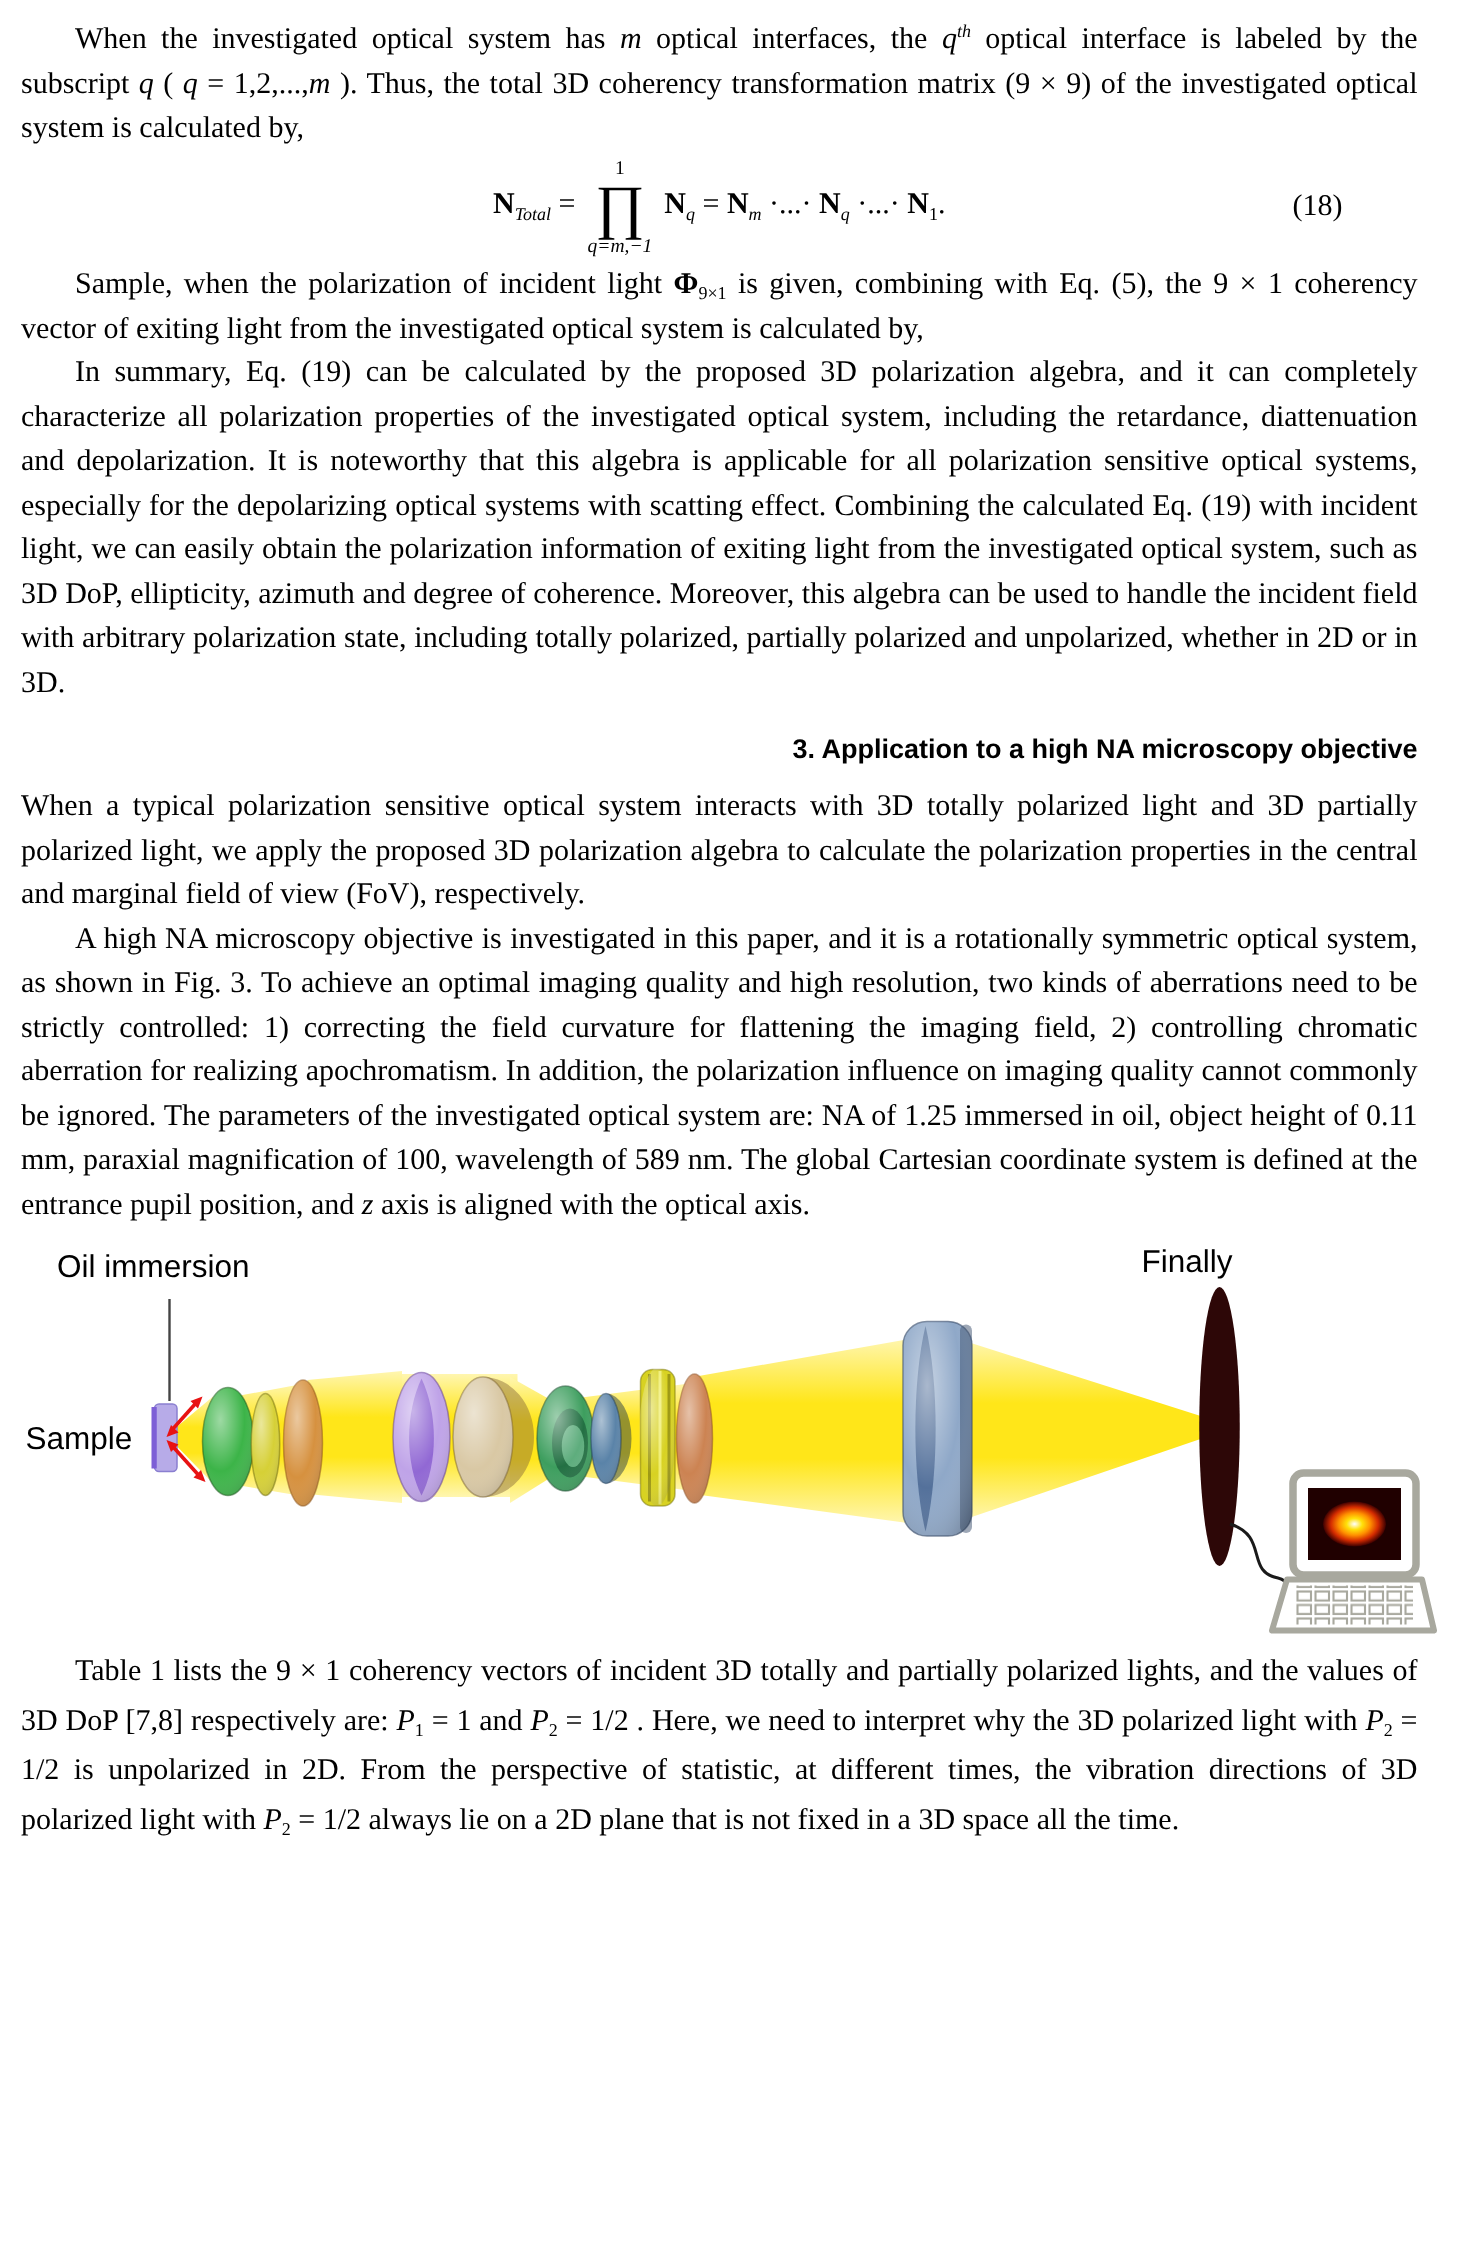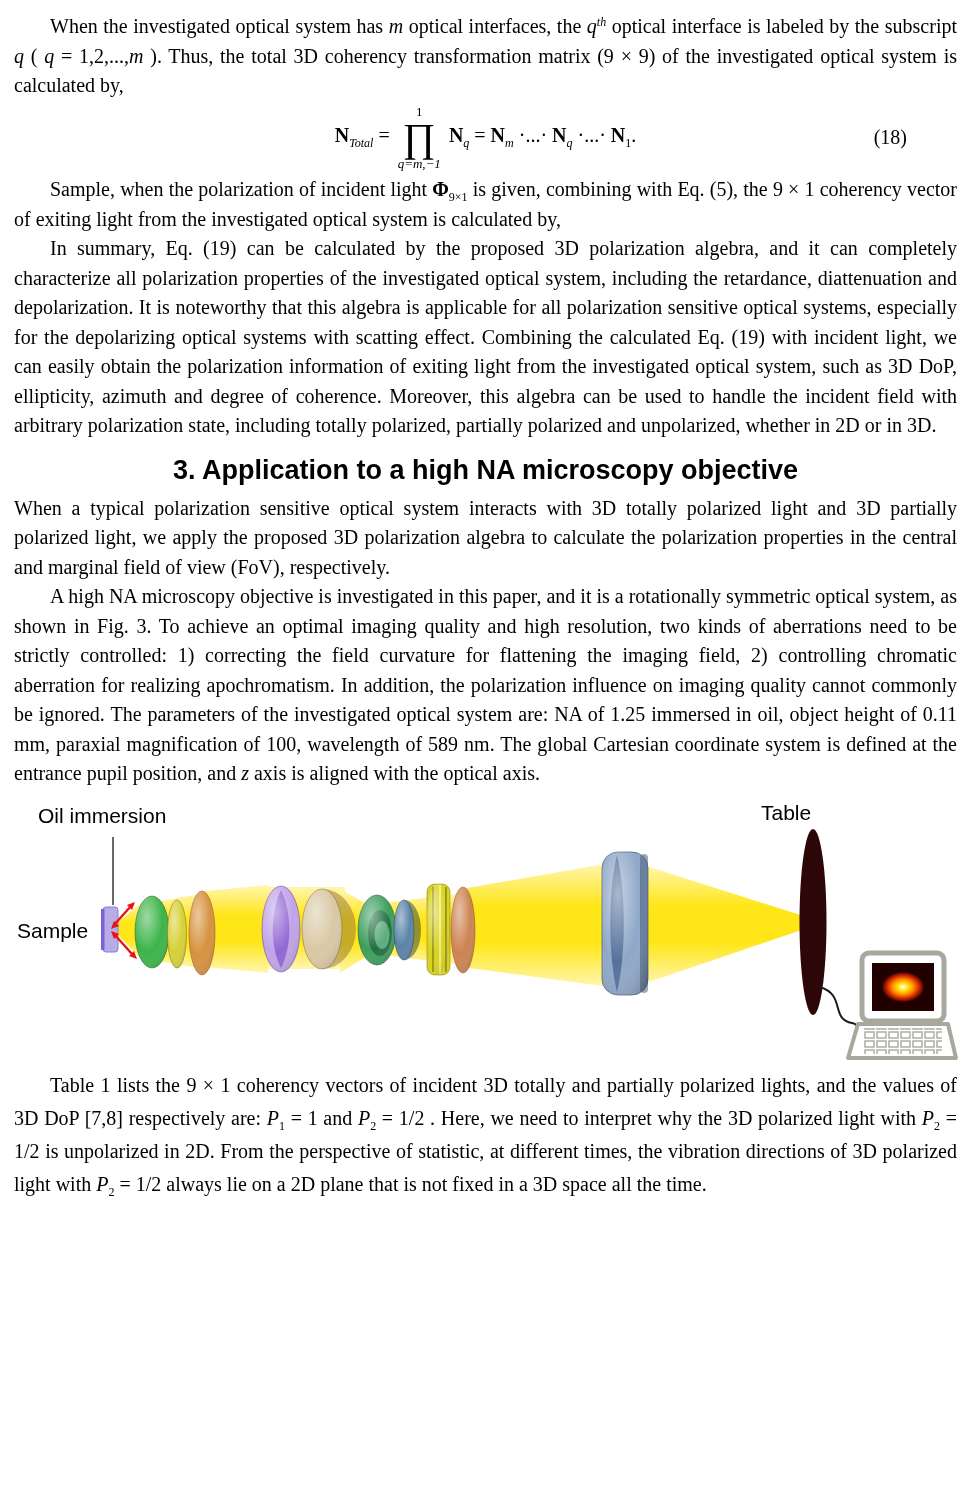--- a/index.html
+++ b/index.html
@@ -1,38 +1,38 @@
 <!DOCTYPE html>
 <html><head>
 <meta charset="utf-8">
 <style>
   html,body{margin:0;padding:0;background:#fff;}
   .page{
     width:975px;height:1499px;box-sizing:border-box;
-    padding:12px 18px 0 14px;overflow:hidden;background:#fff;color:#000;
+    padding:12px 30px 0 14px;overflow:hidden;background:#fff;color:#000;
     font-family:"Liberation Serif",serif;font-size:20px;line-height:29.5px;
   }
   p{margin:0;text-align:justify;}
   .indent{text-indent:36px;}
   .it{font-style:italic;}
   .bd{font-weight:bold;}
   sub{font-size:60%;vertical-align:-0.38em;line-height:0;}
   sup{font-size:60%;vertical-align:0.62em;line-height:0;}
   .eq-row{position:relative;text-align:center;}
   .eq-row.eq19{margin:4px 0 4px 0;}
   .eq-row.eq20{margin:6px 0 4px 0;}
   .eq-num{position:absolute;right:50px;top:50%;transform:translateY(-50%);}
   .eq-body{display:inline-block;white-space:nowrap;}
   .prod{display:inline-flex;flex-direction:column;align-items:center;vertical-align:middle;line-height:1;margin:0 3px;}
   .prod-top{font-size:13px;line-height:1.1;}
   .prod-sym{font-size:40px;line-height:0.95;}
   .prod-bot{font-size:13px;line-height:1.1;font-style:italic;text-align:center;}
   h2.heading{
-    font-family:"Liberation Sans",sans-serif;font-weight:bold;font-size:27px;
-    margin:16px 0 11px 0;line-height:26px;text-align:center;
+    font-family:"Liberation Sans",sans-serif;font-weight:bold;font-size:18px;
+    margin:16px 0 11px 0;line-height:26px;text-align:right;
   }
   .figure{position:relative;height:272px;margin:8px 0 0 -14px;width:970px;}
   .figure svg{position:absolute;left:0;top:0;}
   .fig-label{
     position:absolute;font-family:"Liberation Sans",sans-serif;font-size:21px;
     color:#000;white-space:nowrap;
   }
   .caption{text-align:center;font-size:18px;line-height:22px;margin:10px 0 10px 0;text-indent:0;}
   .p6{line-height:33px;}
 </style>
@@ -175,19 +175,19 @@
         <rect x="862" y="156" width="82" height="68" rx="7" fill="#ffffff" stroke-width="5" stroke="#a8a89e"></rect>
         <rect x="872" y="166" width="62" height="48" fill="#200000"></rect>
         <ellipse cx="903" cy="190" rx="21" ry="15" fill="url(#hot)"></ellipse>
         <path d="M858,227 L948,227 L956,261 L848,261 Z" fill="#ffffff" stroke-width="4" stroke-linejoin="round" stroke="#a8a89e"></path>
         <rect x="864" y="231" width="78" height="26" fill="url(#keys)"></rect>
       </g>
     </svg>
 
     <div class="fig-label" style="left:38px;top:4px;">Oil immersion</div>
     <div class="fig-label" style="left:17px;top:119px;">Sample</div>
-    <div class="fig-label" style="left:761px;top:1px;">Table</div>
+    <div class="fig-label" style="left:761px;top:1px;">Finally</div>
   </div>
 
 
   <p class="indent p6"><span>Table 1 lists the 9 × 1 coherency vectors of incident 3D totally and partially polarized lights, and the values of 3D DoP [7,8] respectively are: </span><span class="it">P</span><sub>1</sub><span> = 1 and </span><span class="it">P</span><sub>2</sub><span> = 1/2 . Here, we need to interpret why the 3D polarized light with </span><span class="it">P</span><sub>2</sub><span> = 1/2  is unpolarized in 2D. From the perspective of statistic, at different times, the vibration directions of 3D polarized light with </span><span class="it">P</span><sub>2</sub><span> = 1/2 always lie on a 2D plane that is not fixed in a 3D space all the time.</span></p>
 
 </div>
 
 </body></html>

